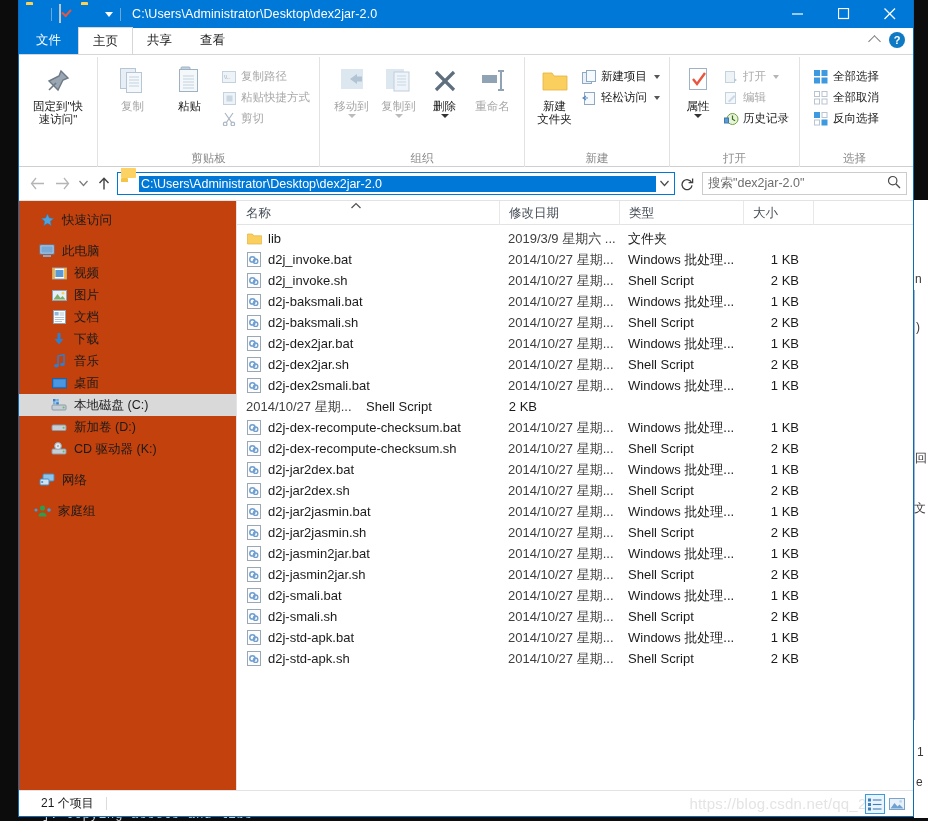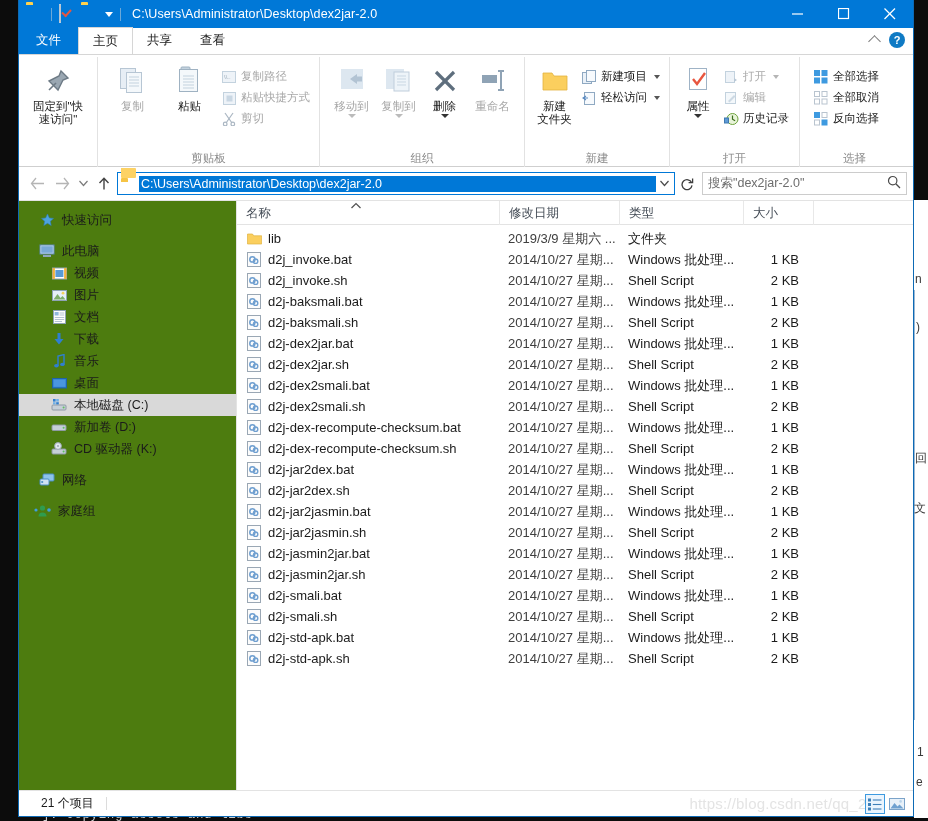--- a/index.html
+++ b/index.html
@@ -139,21 +139,21 @@
   .refreshbtn { width:22px;height:23px;display:flex;align-items:center;justify-content:center; }
   .searchbox {
     width:205px; height:23px; border:1px solid #cccccc; background:#fff;
     display:flex; align-items:center; padding:0 5px; margin-left:3px;
   }
   .search-ph { font-size:12.5px; color:#6d6d6d; flex:1; white-space:nowrap; }
 
   
   .content { flex:1; display:flex; min-height:0; border-top:1px solid #e3e3e3; }
   .navpane {
-    width:218px; background:#4d7c0f; border-right:1px solid #e3e3e3;
+    width:218px; background:#c2410c; border-right:1px solid #e3e3e3;
     padding-top:8px; overflow:hidden; flex:0 0 auto;
   }
   .navitem { height:22px; display:flex; align-items:center; font-size:12.5px; color:#1b1b1b; white-space:nowrap; padding-left:6px;}
   .navitem.selected { background:#d9d9d9; }
   .navitem .nic { width:20px;height:16px;display:flex;align-items:center;justify-content:center;flex:0 0 auto;margin-right:5px;}
   .navgap { height:9px; }
 
   .filepane { flex:1; display:flex; flex-direction:column; min-width:0; background:#fff; position:relative;}
   .colhdr { height:24px; display:flex; align-items:center; border-bottom:1px solid #e3e3e3; position:relative; }
   .col { font-size:12.5px; color:#444c56; padding-left:9px; position:relative; height:24px; line-height:24px; white-space:nowrap;}
@@ -855,30 +855,20 @@
                     <circle cx="8.6" cy="9.2" r="2.2" fill="none" stroke="#6f9fd0" stroke-width="1.4"></circle>
                   </svg>
                 </span>
                 <span>d2j-dex2smali.bat</span>
               </div>
               <div class="c-date" style="width: 120px;">2014/10/27 星期...</div>
               <div class="c-type" style="width: 124px;">Windows 批处理...</div>
               <div class="c-size" style="width: 70px;">1 KB</div>
             </div>
             <div class="row">
-              <div class="c-name" style="width: 262px;">
-                <span class="fic">
-                  <svg width="14" height="15" viewBox="0 0 14 15">
-                    <rect x="0.5" y="0.5" width="13" height="14" fill="#fcfcfc" stroke="#9aa7b4"></rect>
-                    <circle cx="5.4" cy="7.4" r="2.6" fill="none" stroke="#6f9fd0" stroke-width="1.5"></circle>
-                    <circle cx="8.6" cy="9.2" r="2.2" fill="none" stroke="#6f9fd0" stroke-width="1.4"></circle>
-                  </svg>
-                </span>
-                <span>d2j-dex2smali.sh</span>
-              </div>
               <div class="c-date" style="width: 120px;">2014/10/27 星期...</div>
               <div class="c-type" style="width: 124px;">Shell Script</div>
               <div class="c-size" style="width: 70px;">2 KB</div>
             </div>
             <div class="row">
               <div class="c-name" style="width: 262px;">
                 <span class="fic">
                   <svg width="14" height="15" viewBox="0 0 14 15">
                     <rect x="0.5" y="0.5" width="13" height="14" fill="#fcfcfc" stroke="#9aa7b4"></rect>
                     <circle cx="5.4" cy="7.4" r="2.6" fill="none" stroke="#6f9fd0" stroke-width="1.5"></circle>

